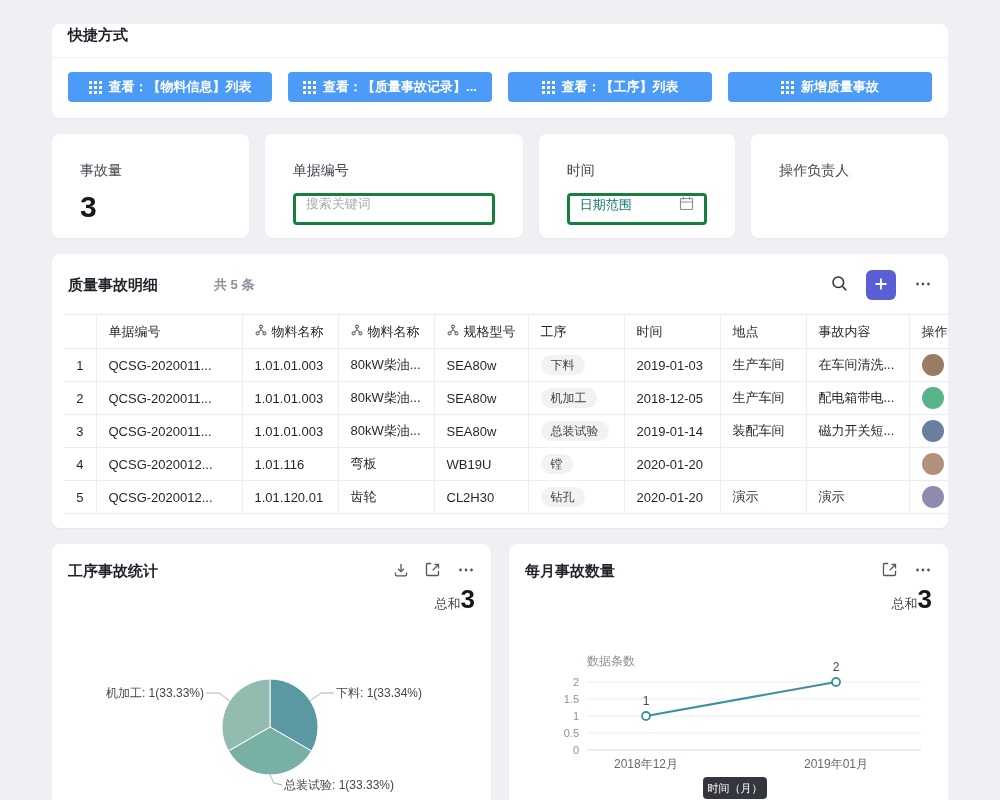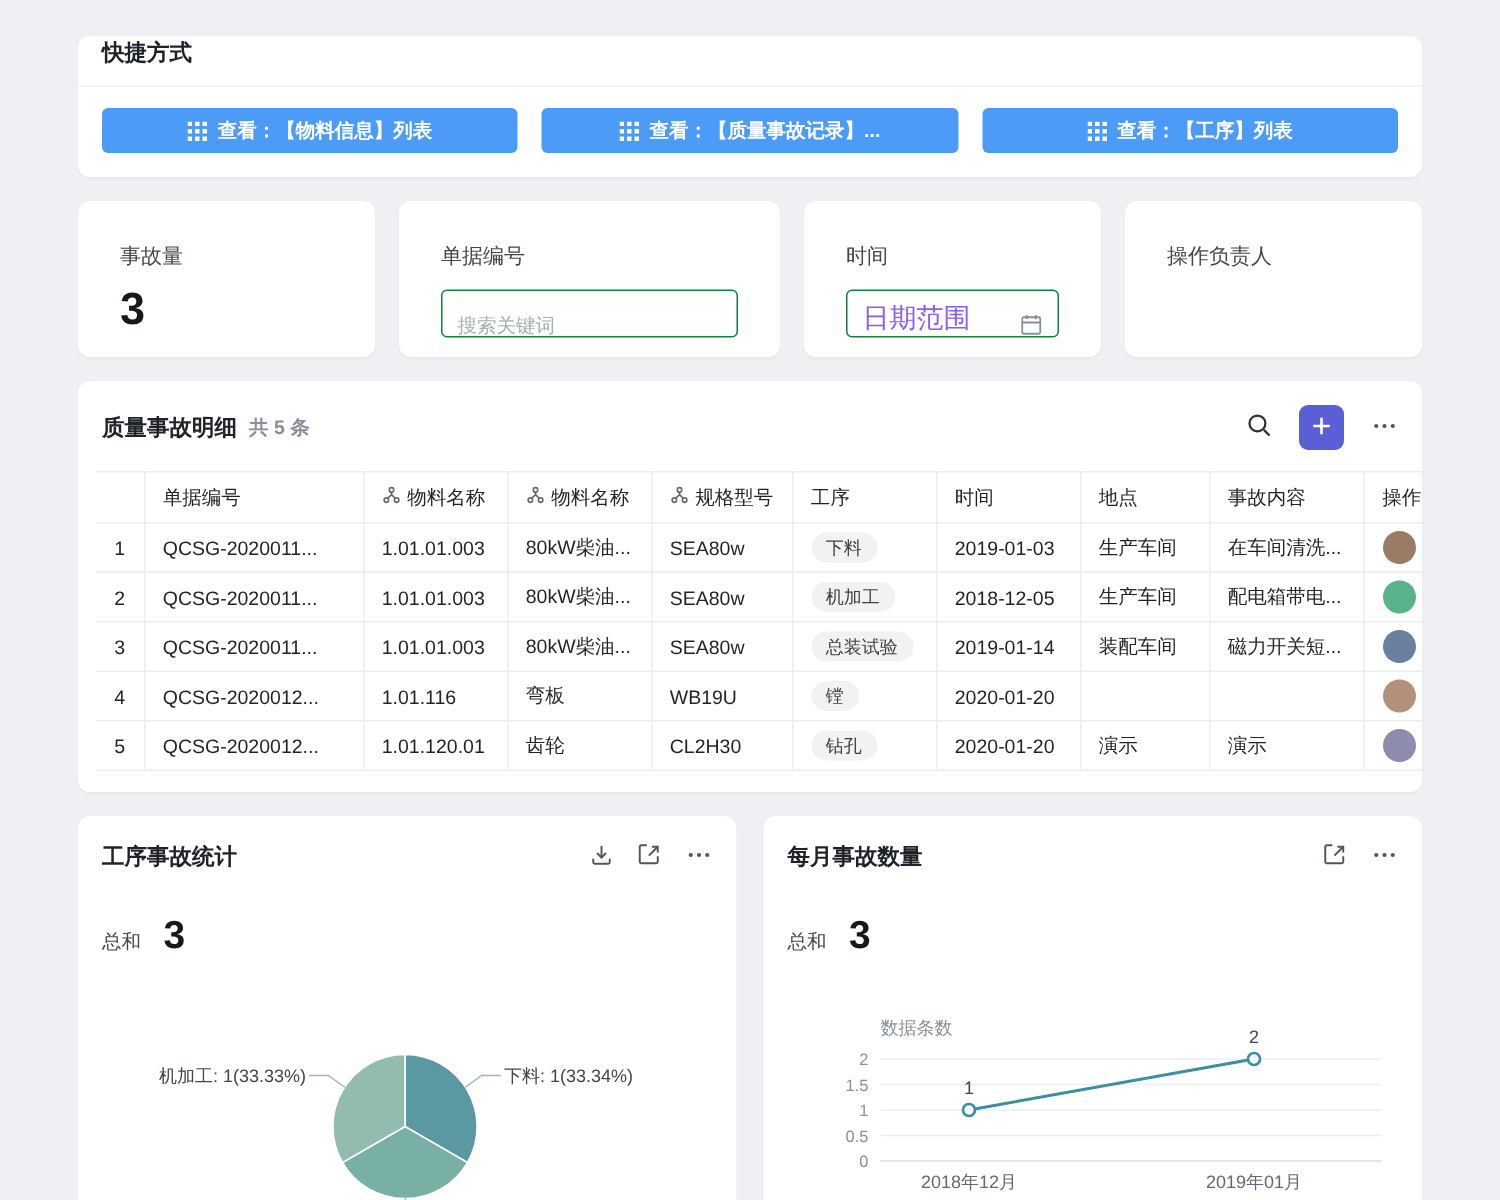--- a/index.html
+++ b/index.html
@@ -29,34 +29,34 @@
     cursor: pointer; white-space: nowrap; overflow: hidden;
     font-family: inherit;
   }
 
   
   .filter-row { display: grid; grid-template-columns: repeat(4, 1fr); gap: 16px; margin-bottom: 16px; }
   .filter-card { padding: 28px; height: 104px; }
   .filter-label { font-size: 14px; color: #41464f; }
   .stat-value { font-size: 30px; font-weight: 700; margin-top: 10px; color: #15181d; letter-spacing: 1px; }
   .input-box {
-    margin-top: 13px; height: 32px; border: 1px solid #15803d; border-radius: 4px;
-    display: flex; align-items: flex-end; padding: 0 10px; gap: 8px; background: #fff;
+    margin-top: 13px; height: 32px; border: 3px solid #15803d; border-radius: 4px;
+    display: flex; align-items: flex-start; padding: 0 10px; gap: 8px; background: #fff;
   }
   .input-box input {
     border: none; outline: none; flex: 1; min-width: 0;
     font-size: 13px; color: #1f2329; background: transparent; font-family: inherit;
   }
   .input-box input::placeholder { color: #a8adb5; }
-  .fake-placeholder { flex: 1; font-size: 18px; color: #8b5cf6; overflow: hidden; white-space: nowrap; }
+  .fake-placeholder { flex: 1; font-size: 13px; color: #0f766e; overflow: hidden; white-space: nowrap; }
   .input-icon { flex: none; display: flex; align-items: center; }
 
   
   .table-card { padding: 16px 0 14px; margin-bottom: 16px; overflow: hidden; }
-  .table-head-row { display: flex; align-items: center; padding: 0 16px 14px; }
+  .table-head-row { display: flex; align-items: center; padding: 0 16px 14px; gap: 48px; }
   .table-title { font-size: 15px; font-weight: 700; }
   .table-count { font-size: 13px; color: #8a9099; margin-left: 8px; font-weight: bold; }
   .table-actions { margin-left: auto; display: flex; align-items: center; gap: 18px; }
   .icon-btn { background: none; border: none; cursor: pointer; display: flex; align-items: center; padding: 0; }
   .add-btn {
     width: 30px; height: 30px; border-radius: 6px; border: none; cursor: pointer;
     display: flex; align-items: center; justify-content: center;
   }
   .table-wrap { padding: 0 12px; overflow: hidden; }
   table { border-collapse: collapse; table-layout: fixed; width: 985px; font-size: 13px; }
@@ -73,21 +73,21 @@
     padding: 2px 10px; font-size: 12px; color: #404040; line-height: 16px;
   }
   .avatar { width: 22px; height: 22px; border-radius: 50%; display: inline-block; vertical-align: middle; }
 
   
   .charts-row { display: grid; grid-template-columns: 1fr 1fr; gap: 18px; }
   .chart-card { height: 310px; padding: 14px 16px; overflow: hidden; position: relative; }
   .chart-head-row { display: flex; align-items: center; height: 26px; }
   .chart-title { font-size: 15px; font-weight: 700; }
   .chart-actions { margin-left: auto; display: flex; align-items: center; gap: 16px; }
-  .total-row { margin-top: 24px; display: flex; align-items: baseline; gap: 15px; }
+  .total-row { display: flex; align-items: baseline; gap: 0; justify-content: flex-end; }
   .total-label { font-size: 13px; color: #41464f; }
   .total-value { font-size: 26px; font-weight: 700; color: #15181d; }
   .chart-body { position: relative; margin-top: 6px; }
   .chart-svg text { font-family: "Liberation Sans", "DejaVu Sans", sans-serif; }
 </style>
 </head>
 <body>
 
 <div class="page">
 
@@ -111,20 +111,28 @@
           </span>
         <span>查看：【质量事故记录】...</span>
       </button>
       <button class="shortcut-btn" style="background: rgb(76, 155, 247);">
         <span class="input-icon">
             <svg width="13" height="13" viewBox="0 0 13 13" fill="#fff">
               <path d="M0 0h3v3H0zM5 0h3v3H5zM10 0h3v3h-3zM0 5h3v3H0zM5 5h3v3H5zM10 5h3v3h-3zM0 10h3v3H0zM5 10h3v3H5zM10 10h3v3h-3z"></path>
             </svg>
           </span>
         <span>查看：【工序】列表</span>
+      </button>
+      <button class="shortcut-btn" style="background: rgb(76, 155, 247);">
+        <span class="input-icon">
+            <svg width="13" height="13" viewBox="0 0 13 13" fill="#fff">
+              <path d="M0 0h3v3H0zM5 0h3v3H5zM10 0h3v3h-3zM0 5h3v3H0zM5 5h3v3H5zM10 5h3v3h-3zM0 10h3v3H0zM5 10h3v3H5zM10 10h3v3h-3z"></path>
+            </svg>
+          </span>
+        <span>新增质量事故</span>
       </button>
     </div>
   </div>
 
   <div class="filter-row">
     <div class="card filter-card">
       <div class="filter-label">事故量</div>
       <div class="stat-value">3</div>
     </div>
     <div class="card filter-card">

